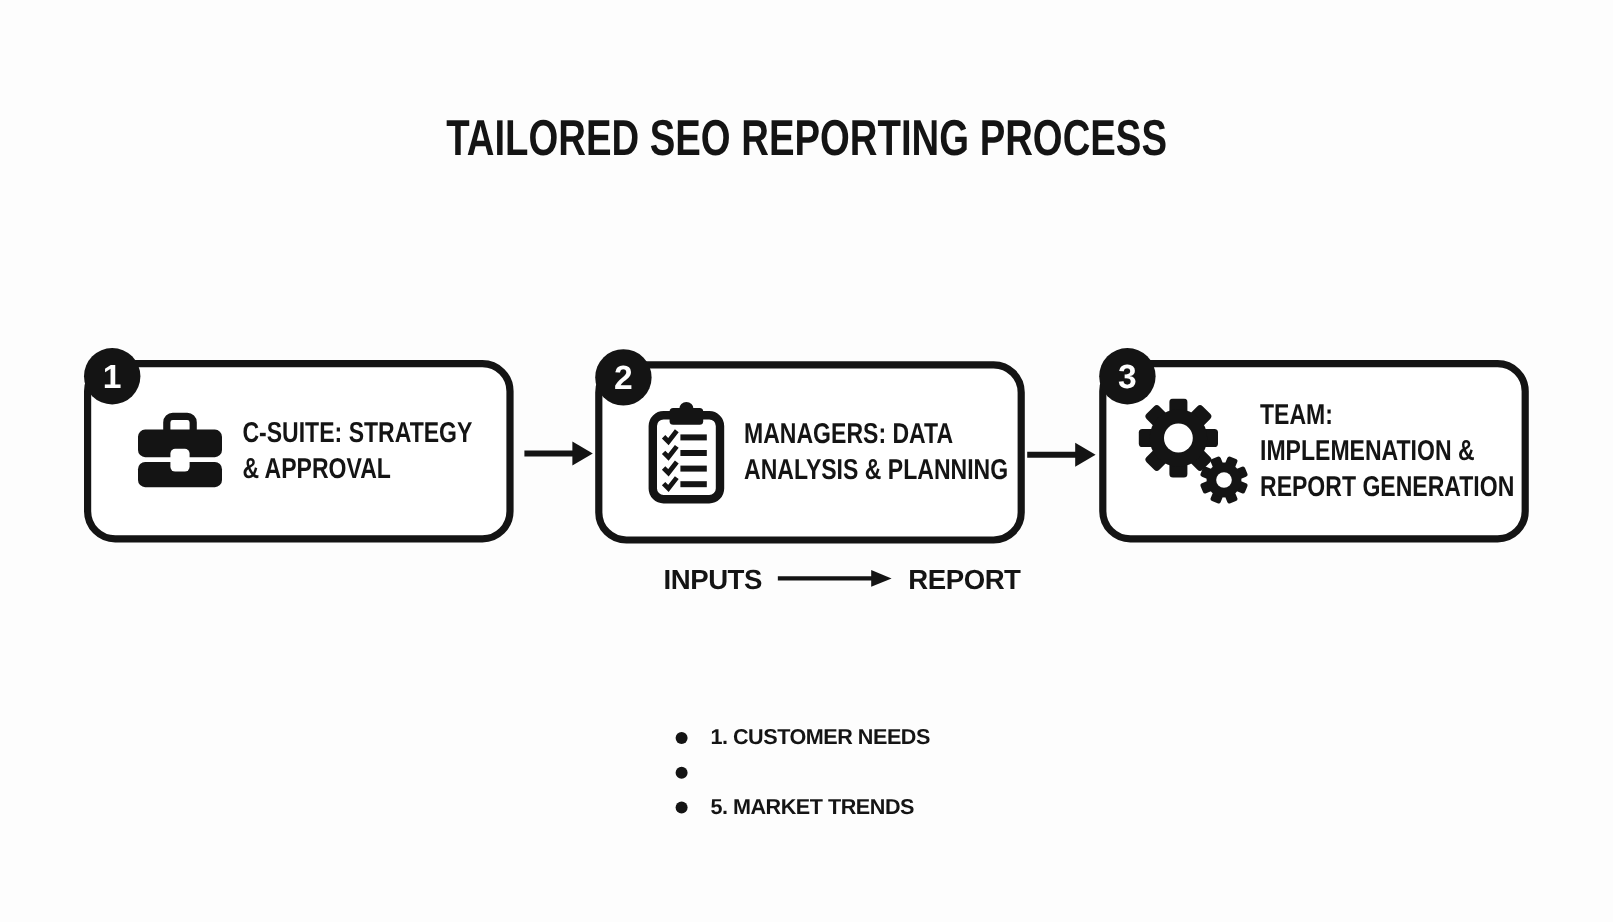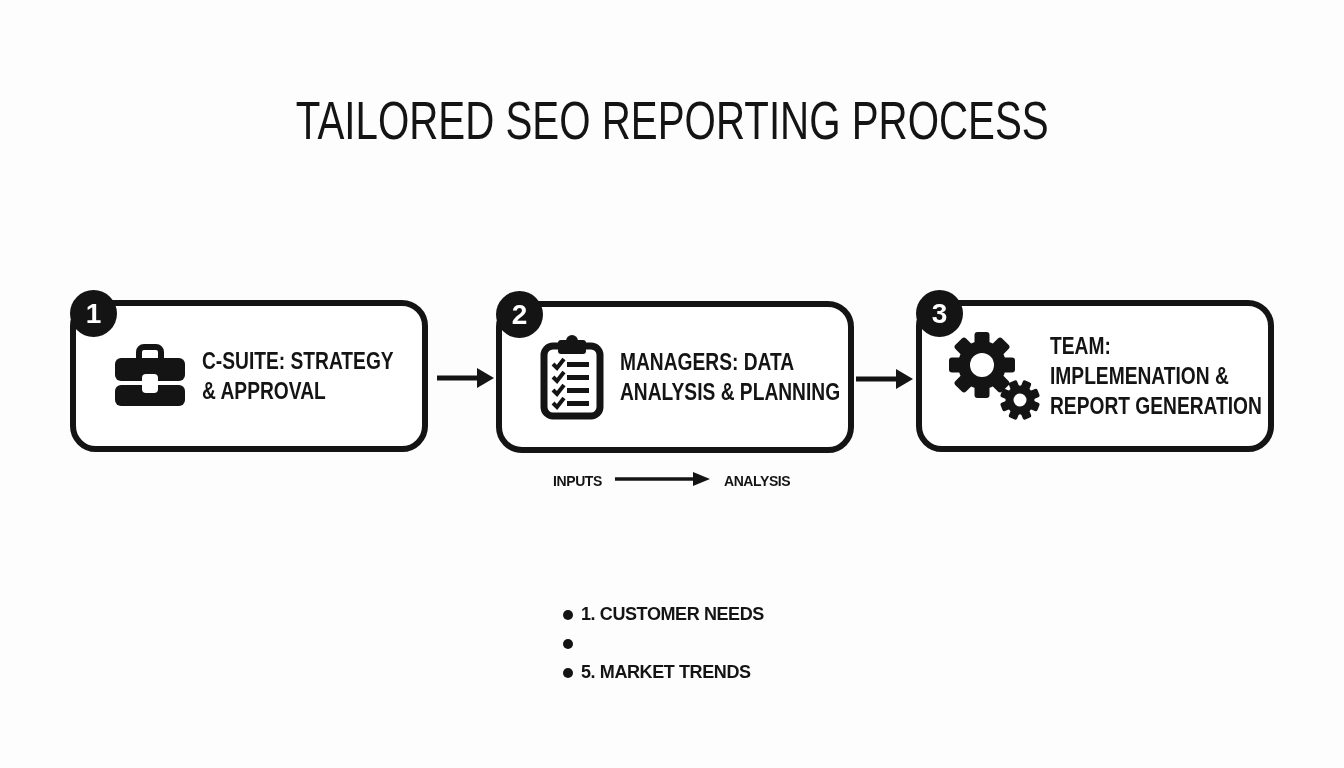--- a/index.html
+++ b/index.html
@@ -8,21 +8,21 @@
     background:#fdfdfd;
     color:#141414;
     font-family:"Liberation Sans", sans-serif;
     overflow:hidden;
   }
   .canvas { position:relative; width:1344px; height:768px; }
 
   
   .title {
     position:absolute; top:94px; left:0; width:100%;
-    text-align:center; font-size:53px; font-weight:400; line-height:1;
+    text-align:center; font-size:42px; font-weight:700; line-height:1;
     white-space:nowrap;
   }
   .title .cond { display:inline-block; transform:scaleX(0.76); transform-origin:center; }
 
   
   .step-box {
     position:absolute; width:358px; height:152px;
     background:#ffffff; border:6px solid #141414; border-radius:26px;
     display:flex; align-items:center; padding:0 10px 0 36px; gap:14px;
   }
@@ -45,29 +45,29 @@
 
   
   .flow-arrow { position:absolute; width:60px; height:30px; }
   #arrow1 { left:436px; top:363px; }
   #arrow2 { left:855px; top:364px; }
 
   
   .io-row {
     position:absolute; left:553px; top:470px;
     display:flex; align-items:center; gap:13px;
-    font-size:14px; font-weight:700; letter-spacing:-0.4px; white-space:nowrap;
+    font-size:23px; font-weight:700; letter-spacing:-0.4px; white-space:nowrap;
   }
 
   
   .inputs-list {
     position:absolute; left:563px; top:600px; list-style:none;
   }
   .inputs-list li {
-    display:flex; align-items:center; gap:8px; height:29px;
+    display:flex; align-items:center; gap:19px; height:29px;
     font-size:18px; font-weight:700; letter-spacing:-0.4px; white-space:nowrap;
   }
   .dot { width:10px; height:10px; border-radius:50%; background:#141414; flex:none; }
 
   svg .ink { fill:#141414; }
   svg .ink-stroke { stroke:#141414; fill:none; }
 </style>
 </head>
 <body>
 
@@ -172,21 +172,21 @@
   </div>
 
   <div class="io-row">
     <span>INPUTS</span>
     <span>
       <svg width="96" height="18" viewBox="0 0 96 18">
         <line x1="0" y1="9" x2="80" y2="9" stroke="#141414" stroke-width="3.5"></line>
         <polygon class="ink" points="78,2 95,9 78,16"></polygon>
       </svg>
     </span>
-    <span>ANALYSIS</span>
+    <span>REPORT</span>
   </div>
 
   <ul class="inputs-list">
     <li>
       <span class="dot"></span>
       <span>1. CUSTOMER NEEDS</span>
     </li>
     <li>
       <span class="dot"></span>
     </li>

